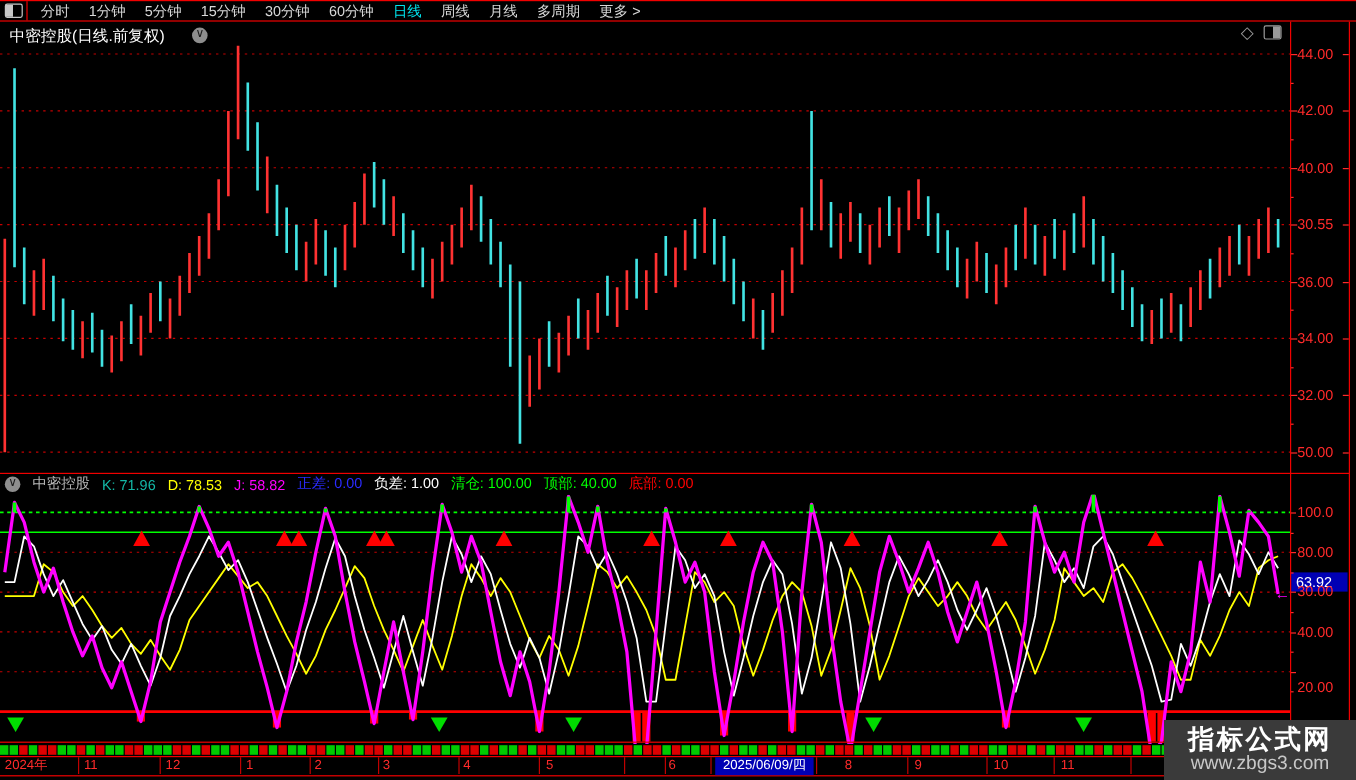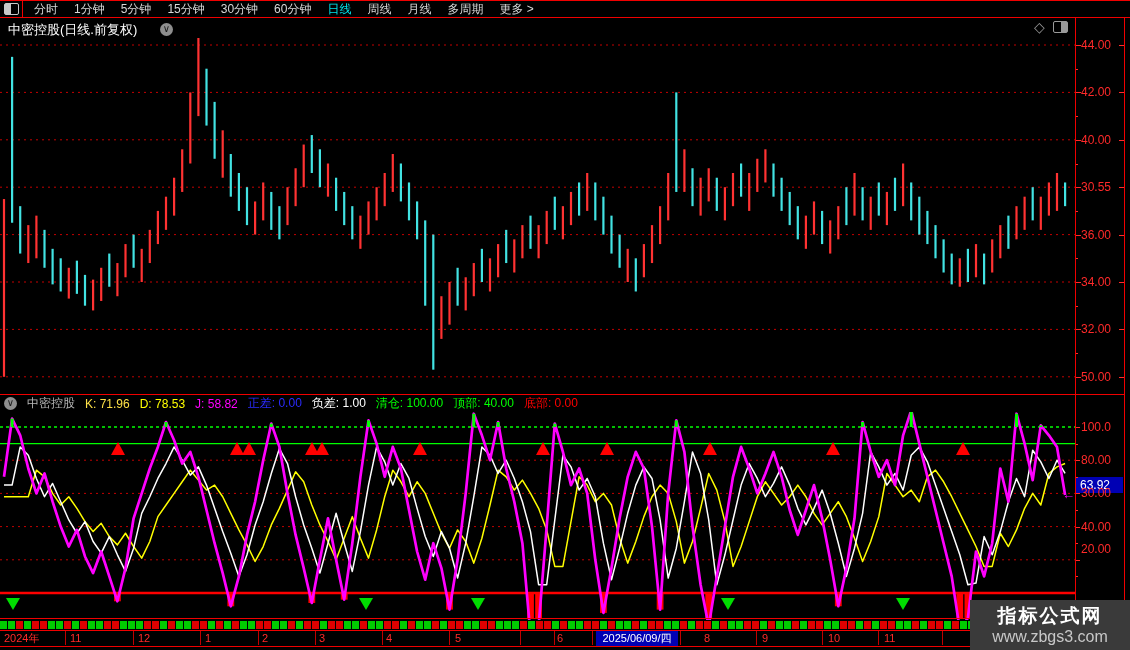--- a/index.html
+++ b/index.html
@@ -42,21 +42,21 @@
   
   #strip{position:absolute;left:0;top:620px;width:1075px;height:10px;}
   #strip .blk{position:absolute;top:1px;height:8px;width:7px;}
   #date-axis{position:absolute;left:0;top:631px;width:1125px;height:15px;}
   #date-axis .dlabel{position:absolute;top:1px;color:#ff2a2a;font-size:11px;line-height:13px;white-space:nowrap;}
   #date-axis .dtick{position:absolute;top:0;width:1px;height:14px;background:#c00000;}
   #date-hl{position:absolute;top:0;height:15px;background:#0000b4;color:#fff;font-size:11px;line-height:15px;text-align:center;z-index:3;}
   
   #watermark{position:absolute;left:970px;top:600px;width:160px;height:50px;background:#3a3a3a;z-index:50;
       display:flex;flex-direction:column;align-items:center;justify-content:center;}
-  #wm1{color:#fff;font-size:19px;font-weight:bold;letter-spacing:2px;line-height:22px;}
+  #wm1{color:#fff;font-size:22px;font-weight:bold;letter-spacing:2px;line-height:22px;}
   #wm2{color:#c8c8c8;font-size:16px;line-height:19px;}
 </style>
 </head>
 <body>
 
 <div id="app">
 
   <div id="toolbar">
     <div id="tb-icon-cell">
       <span class="win-icon"></span>
@@ -261,21 +261,21 @@
       <div class="axis-label" style="top: 351.8px;">50.00</div>
       <div class="tick" style="top: 358.8px; width: 6px;"></div>
       <div class="tick-r" style="top: 358.8px; width: 5px;"></div>
     </div>
 
   <div class="hline" style="left:0;top:394px;width:1125px;"></div>
 
   <div id="ind-header">
     <span class="circle-chevron">∨</span>
     <span id="ind-name">中密控股</span>
-  <div style="color: #fde047;">K: 71.96</div>
+  <div style="color: #14b8a6;">K: 71.96</div>
       <div style="color: rgb(255, 255, 0);">D: 78.53</div>
       <div style="color: rgb(255, 0, 255);">J: 58.82</div>
       <div style="color: rgb(43, 43, 255);">正差: 0.00</div>
       <div style="color: rgb(255, 255, 255);">负差: 1.00</div>
       <div style="color: rgb(0, 255, 0);">清仓: 100.00</div>
       <div style="color: rgb(0, 255, 0);">顶部: 40.00</div>
       <div style="color: rgb(255, 0, 0);">底部: 0.00</div>
     </div>
 
   <div id="ind-plot">
@@ -343,21 +343,21 @@
       <div class="tick" style="top: 49.6px; width: 3px;"></div>
       <div class="axis-label" style="top: 59.2px;">80.00</div>
       <div class="tick" style="top: 66.2px; width: 5px;"></div>
       <div class="tick" style="top: 82.8px; width: 3px;"></div>
       <div class="axis-label" style="top: 92.4px;">30.00</div>
       <div class="tick" style="top: 99.4px; width: 5px;"></div>
       <div class="tick" style="top: 116px; width: 3px;"></div>
       <div class="axis-label" style="top: 125.6px;">40.00</div>
       <div class="tick" style="top: 132.6px; width: 5px;"></div>
       <div class="tick" style="top: 149.2px; width: 3px;"></div>
-      <div class="axis-label" style="top: 148px;">20.00</div>
+      <div class="axis-label" style="top: 172px;">20.00</div>
       <div class="tick" style="top: 165.8px; width: 5px;"></div>
       <div class="tick" style="top: 182.4px; width: 3px;"></div>
     </div>
 
   <div class="hline" style="left:0;top:618px;width:1125px;"></div>
   <div id="strip">
       <div class="blk" style="left: 0px; background: rgb(0, 204, 0);"></div>
       <div class="blk" style="left: 8px; background: rgb(0, 204, 0);"></div>
       <div class="blk" style="left: 16px; background: rgb(221, 0, 0);"></div>
       <div class="blk" style="left: 24px; background: rgb(0, 204, 0);"></div>

